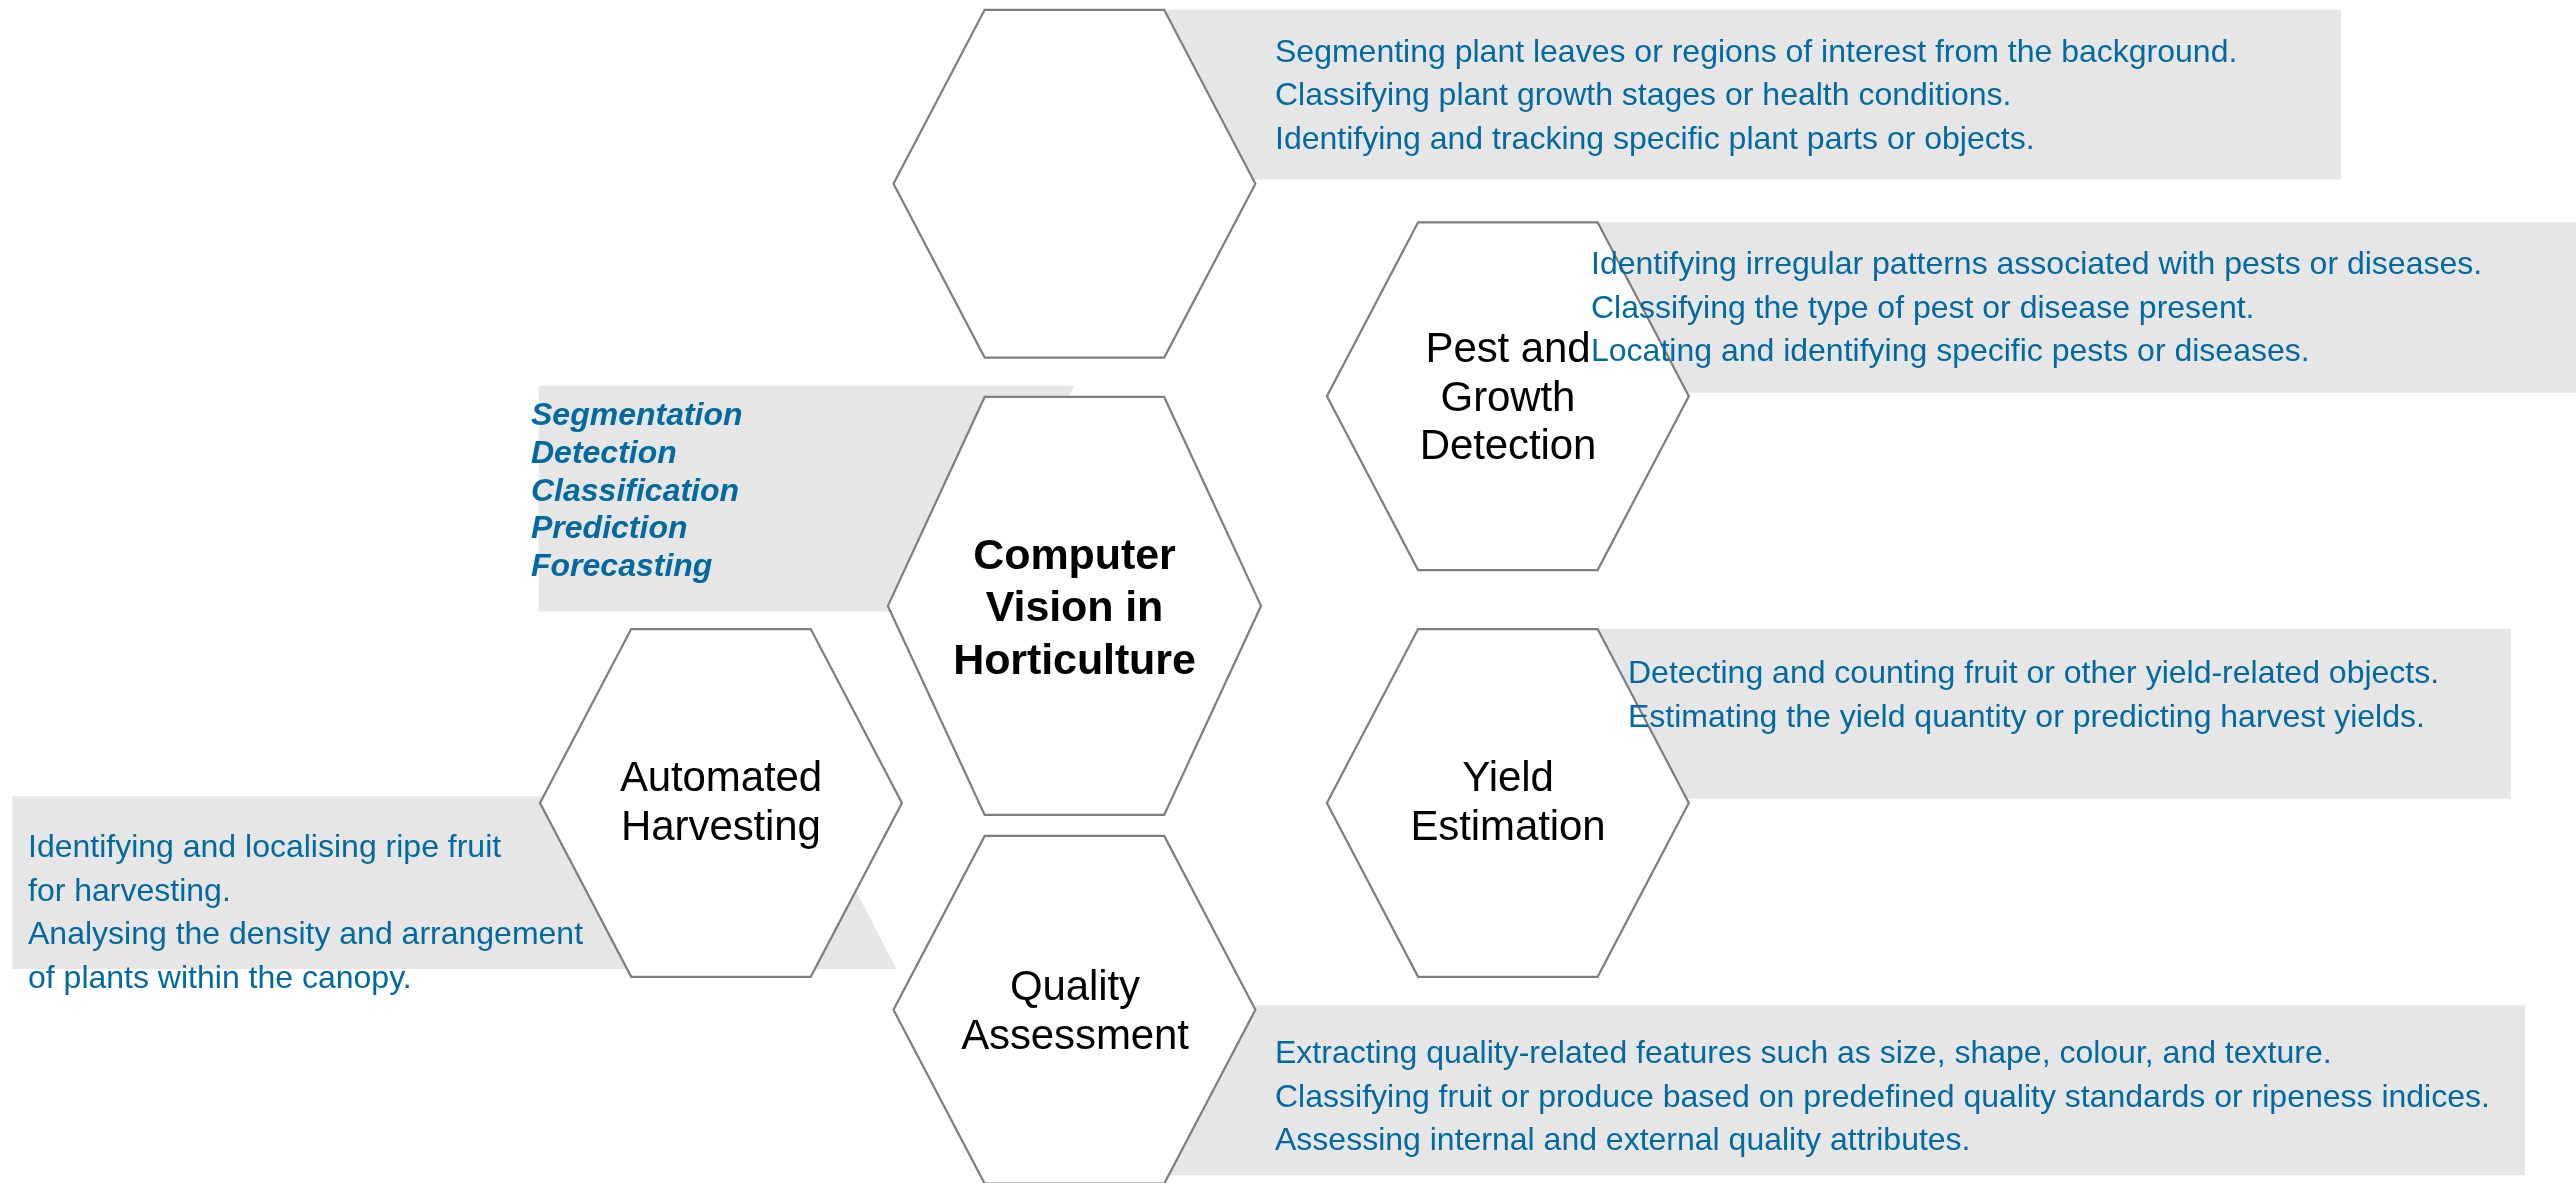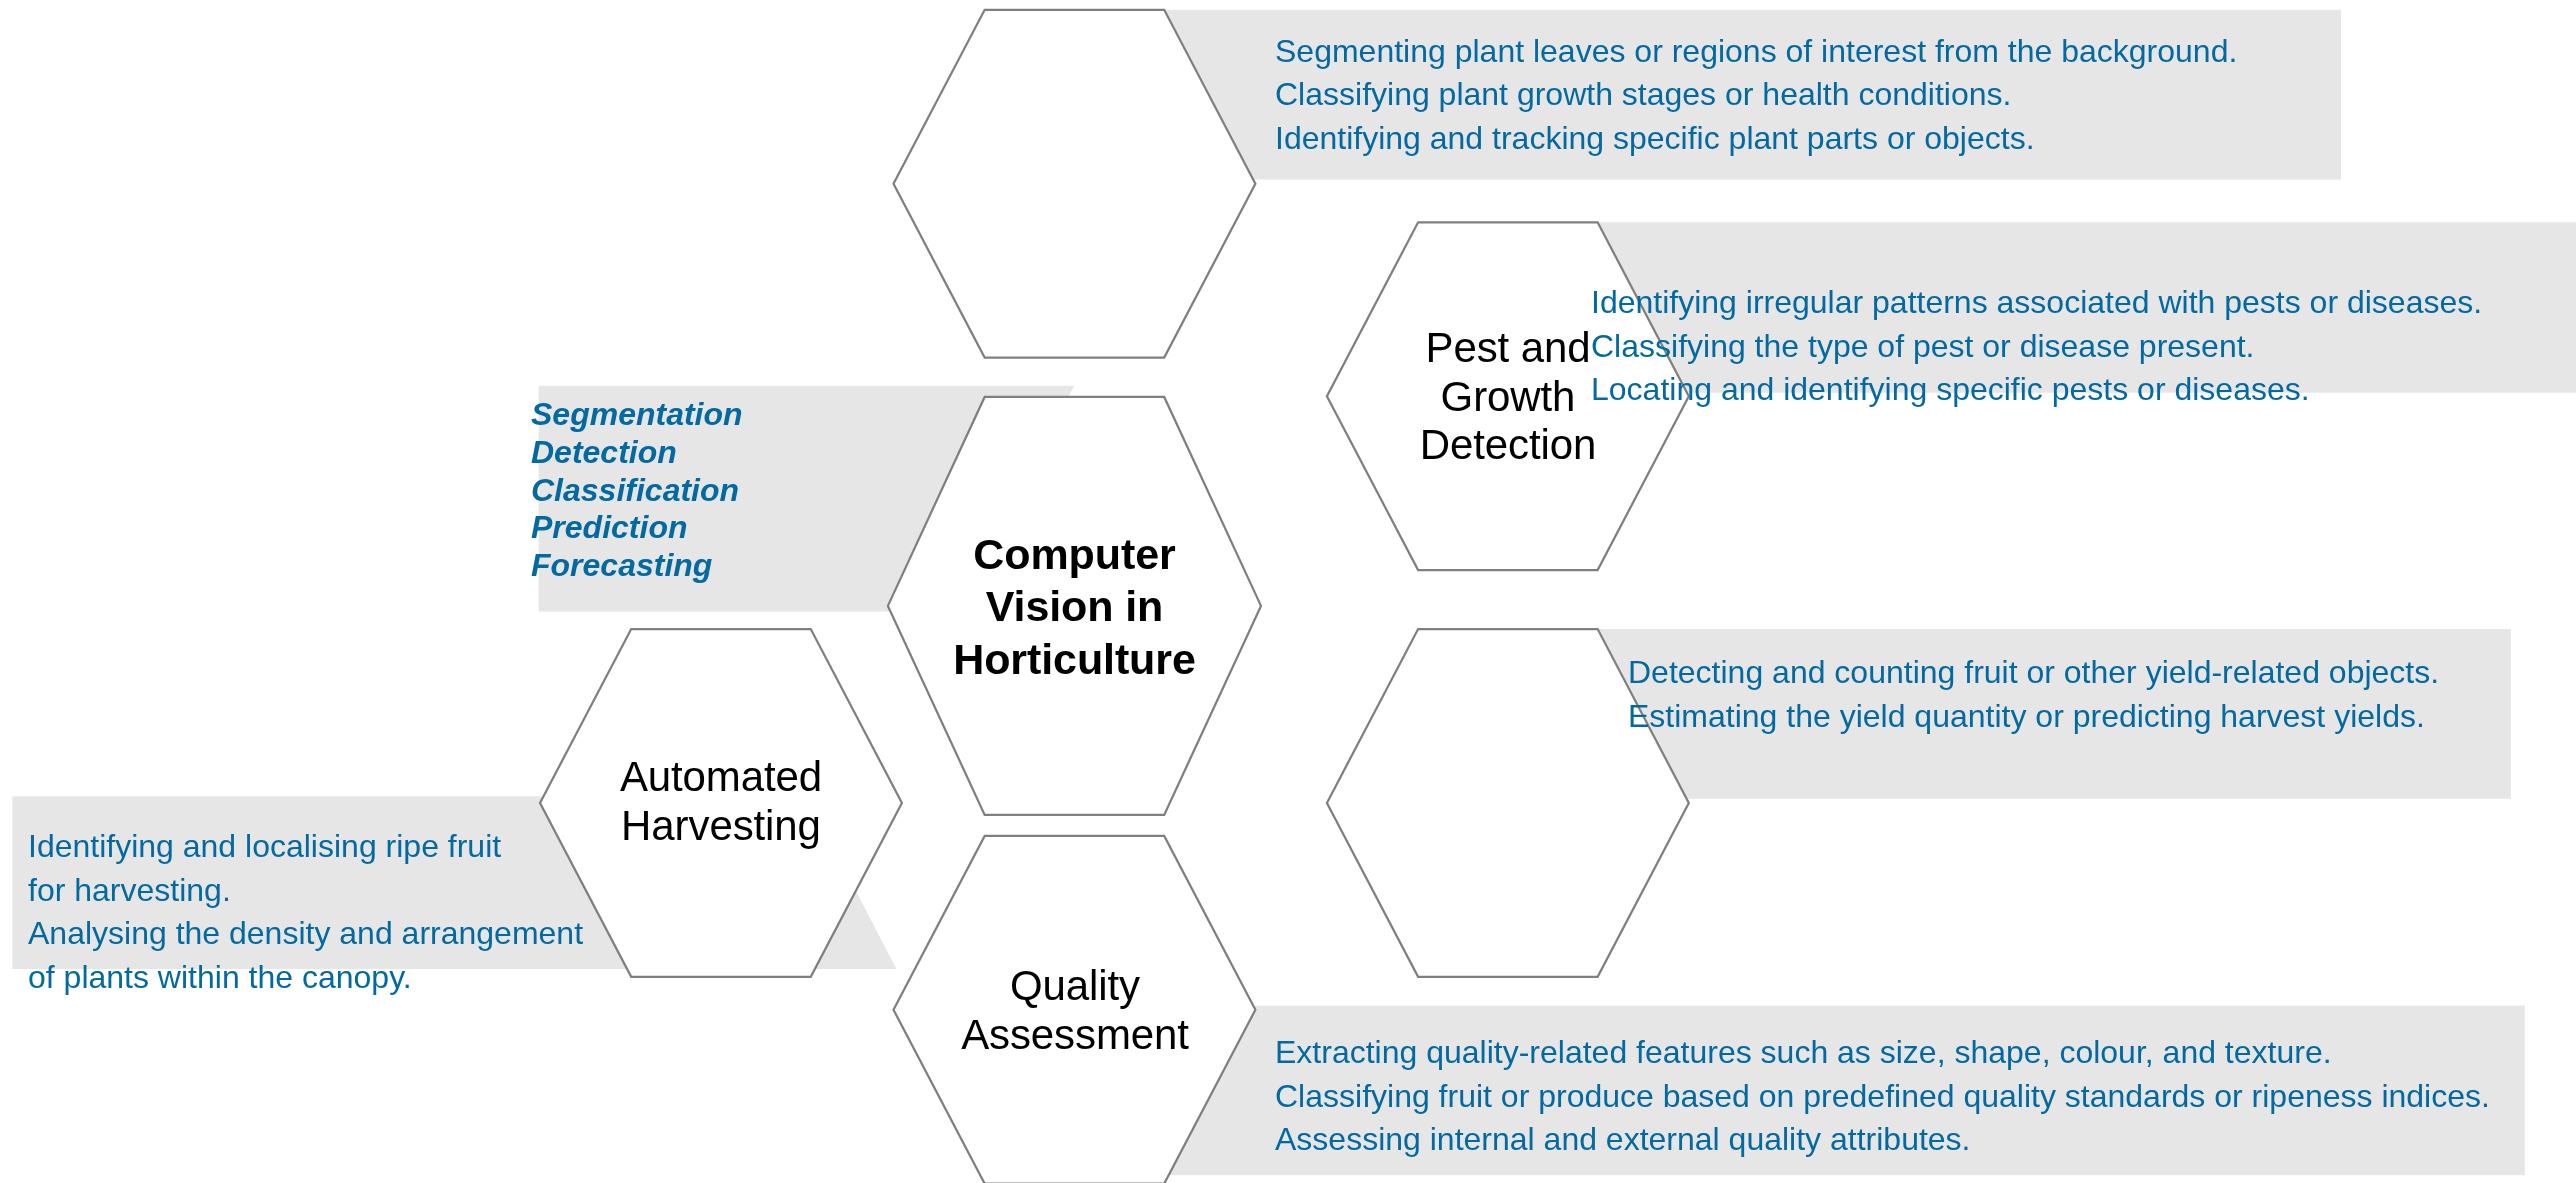--- a/index.html
+++ b/index.html
@@ -100,32 +100,34 @@
 
 
   <div class="hex-label" style="left:1334px; top:269px; width:348px; height:256px;">Pest and
 Growth
 Detection</div>
 
   <div class="hex-label center" style="left:895px; top:477px; width:359px; height:259px;">Computer
 Vision in
 Horticulture</div>
 
+  <div class="hex-label" style="left:1334px; top:724px; width:348px; height:156px;">Yield
+Estimation</div>
 
   <div class="hex-label" style="left:547px; top:724px; width:348px; height:156px;">Automated
 Harvesting</div>
 
   <div class="hex-label" style="left:901px; top:933px; width:348px; height:156px;">Quality
 Assessment</div>
 
   <div class="banner-text" style="left:1275px; top:29.5px; width:1059px;">Segmenting plant leaves or regions of interest from the background.
 Classifying plant growth stages or health conditions.
  Identifying and tracking specific plant parts or objects.</div>
 
-  <div class="banner-text" style="left:1591px; top:242px; width:982px;margin-top:39px;">Identifying irregular patterns associated with pests or diseases.
+  <div class="banner-text" style="left:1591px; top:242px; width:982px;">Identifying irregular patterns associated with pests or diseases.
 Classifying the type of pest or disease present.
  Locating and identifying specific pests or diseases.</div>
 
   <div class="banner-text keywords" style="left:531px; top:396px; width:421px;font-style:italic;">Segmentation
 Detection
 Classification
 Prediction
 Forecasting</div>
 
   <div class="banner-text" style="left:1628px; top:651px; width:877px;">Detecting and counting fruit or other yield-related objects.

